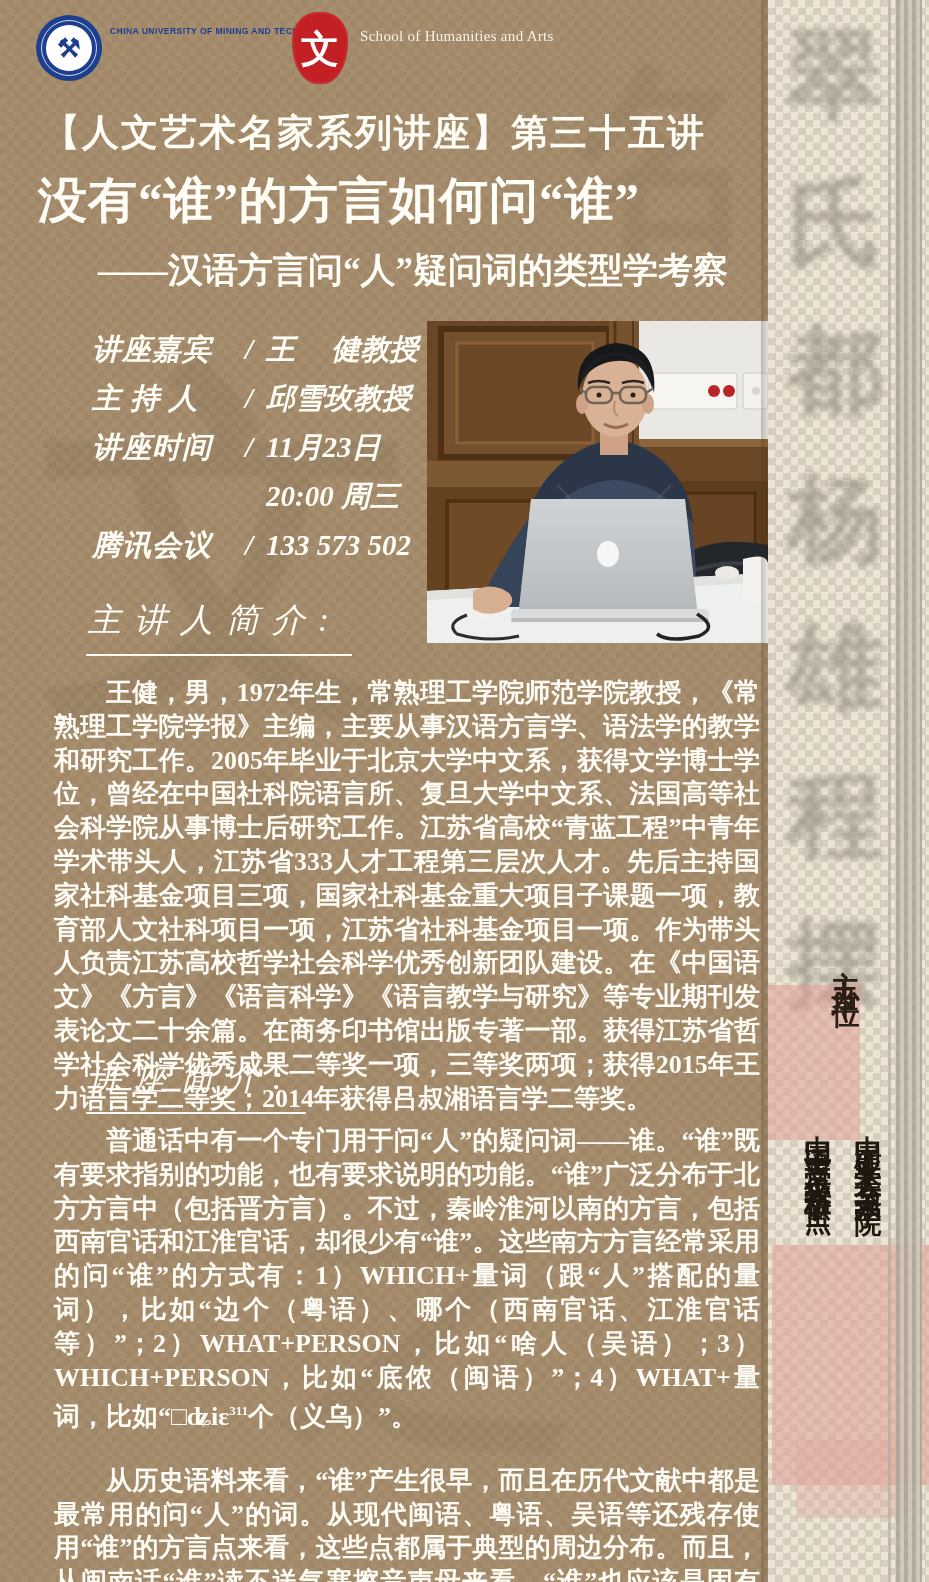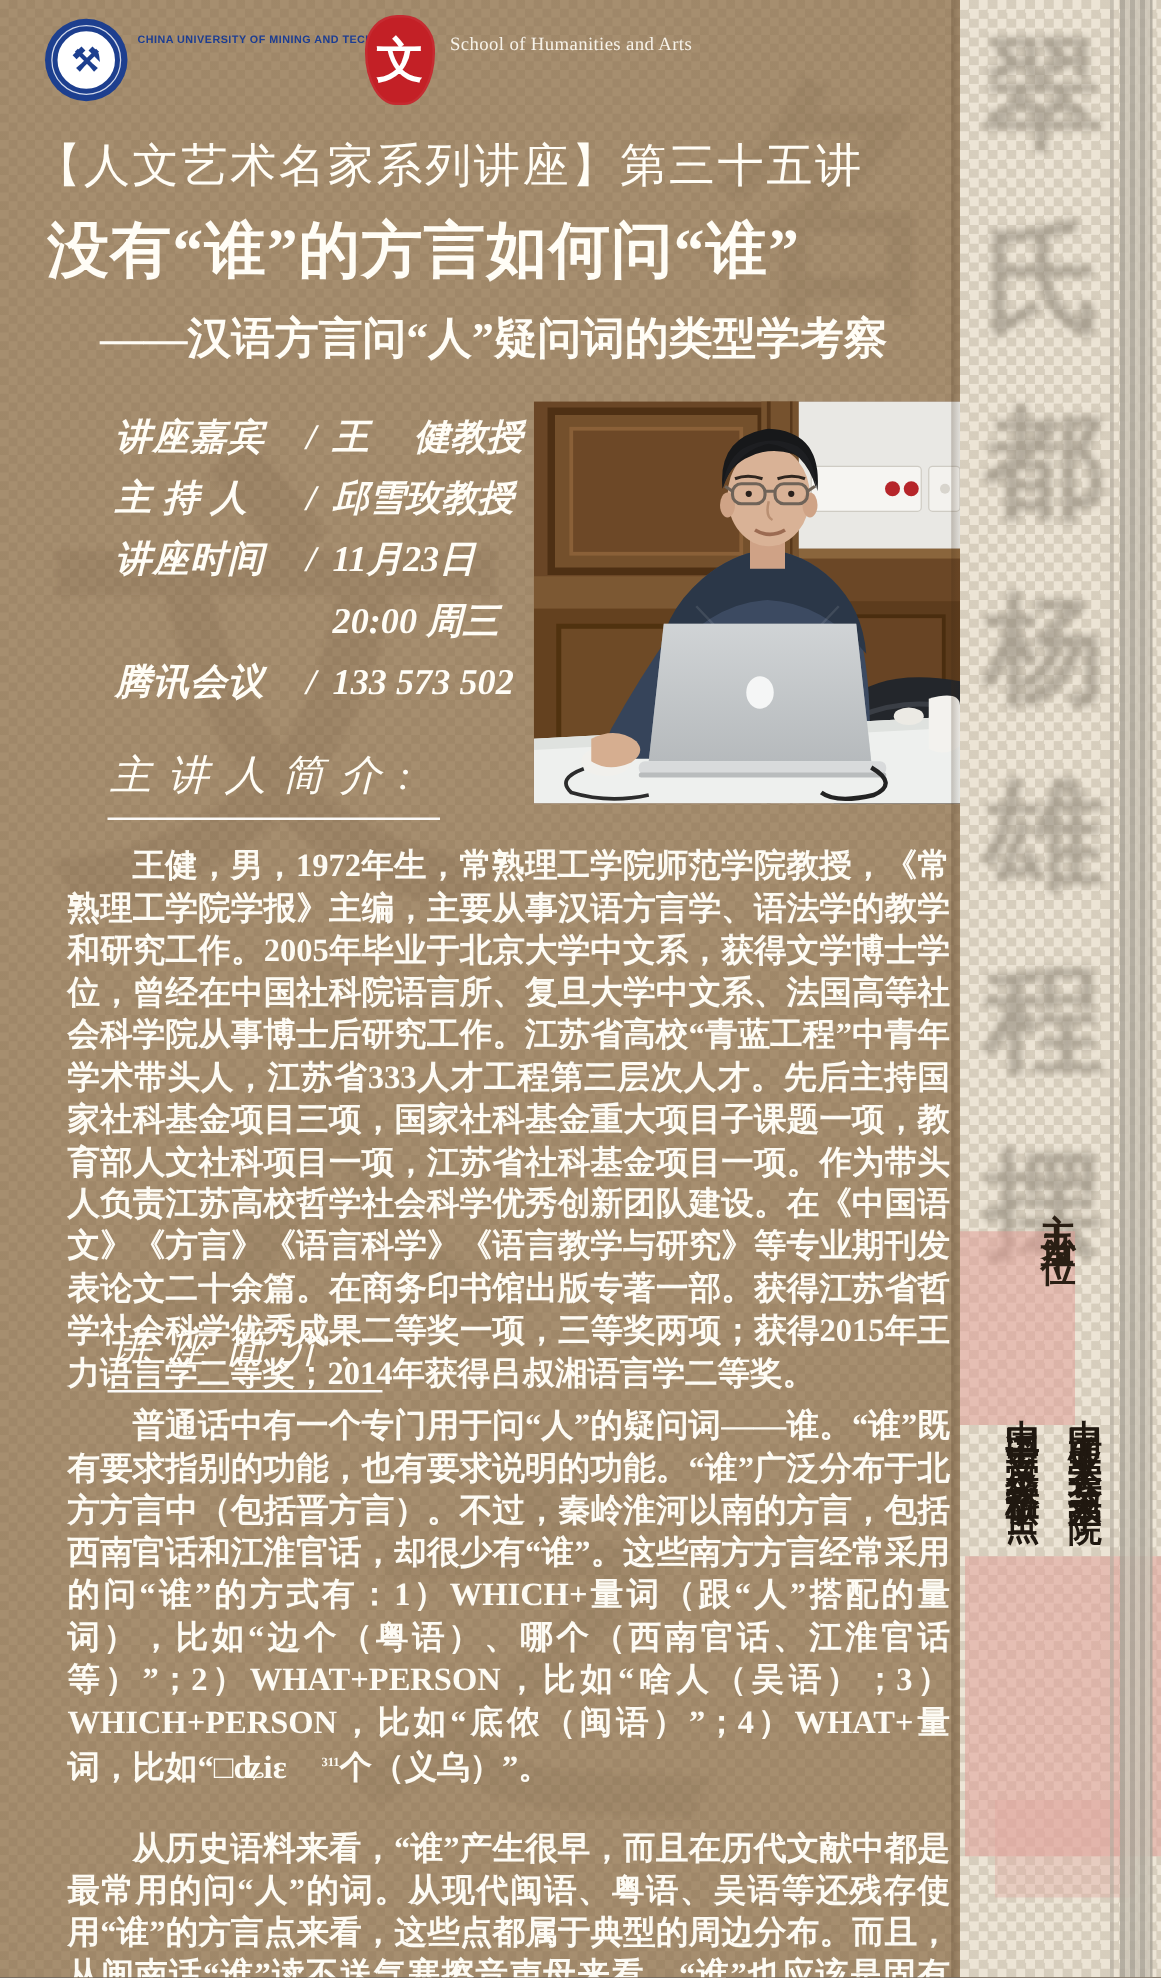--- a/index.html
+++ b/index.html
@@ -30,25 +30,25 @@
   .seal{left:292px;top:12px;width:56px;height:72px;background:#c32026;
     border-radius:46% 46% 44% 44% / 38% 38% 58% 58%;
     display:flex;align-items:center;justify-content:center;
     box-shadow:inset 0 0 0 2px rgba(255,255,255,0.05);}
   .seal-glyph{color:#fff;font-size:38px;font-weight:700;line-height:1;margin-top:2px;}
   .school-text{left:360px;top:24px;width:320px;}
   .school-zh{color:#fdfbf5;font-size:28px;font-weight:700;font-style:italic;
     letter-spacing:2px;white-space:nowrap;}
   .school-en{color:#f7f3ea;font-size:15px;margin-top:4px;letter-spacing:.3px;white-space:nowrap;}
   
-  .series{left:28px;top:108px;color:#fffdf6;font-size:37px;font-weight:400;
+  .series{left:43px;top:108px;color:#fffdf6;font-size:37px;font-weight:700;
     letter-spacing:2px;white-space:nowrap;}
   .title-main{left:38px;top:168px;color:#fffdf6;font-size:49px;font-weight:700;
     letter-spacing:1px;white-space:nowrap;}
-  .title-sub{left:80px;top:247px;color:#fffdf6;font-size:35px;font-weight:700;white-space:nowrap;}
+  .title-sub{left:98px;top:247px;color:#fffdf6;font-size:35px;font-weight:700;white-space:nowrap;}
   
   .info{left:92px;top:330px;width:380px;color:#fffdf6;font-style:italic;}
   .info-row{display:flex;align-items:baseline;height:49px;font-size:29px;font-weight:700;}
   .info-label{flex:0 0 140px;letter-spacing:1px;white-space:pre;}
   .info-slash{flex:0 0 34px;text-align:center;}
   .info-value{white-space:pre;}
   .row-indent .info-slash{visibility:hidden;}
   
   .photo{left:427px;top:321px;width:341px;height:322px;overflow:hidden;}
   
@@ -56,21 +56,21 @@
     letter-spacing:13px;border-bottom:2px solid rgba(255,255,255,.95);
     padding:0 10px 11px 2px;white-space:nowrap;}
   .head1{left:86px;top:598px;}
   .head2{left:86px;top:1056px;}
   
   .para{color:#fdfbf4;font-size:26px;font-weight:700;line-height:33.8px;
     text-align:justify;text-indent:2em;margin:0;}
   .bio-block{left:54px;top:676px;width:706px;}
   .talk-block{left:54px;top:1124px;width:706px;}
   .talk-block .para + .para{margin-top:30px;}
-  sup.tone{font-size:10px;vertical-align:super;letter-spacing:0;margin-left:28px;}
+  sup.tone{font-size:13px;vertical-align:super;letter-spacing:0;}
   
   .strip{left:768px;top:0;width:161px;height:1582px;
     background-color:#ece4d5;
     background-image:repeating-conic-gradient(rgba(150,138,115,0.25) 0% 25%, transparent 0% 50%);
     background-size:15px 15px;}
   .strip-shadow{left:761px;top:0;width:7px;height:1582px;
     background:linear-gradient(90deg,rgba(60,40,20,.25),rgba(60,40,20,.05));}
   .stripe-line{position:absolute;left:120px;top:0;width:3px;height:100%;
     background:#b2ab9e;opacity:.65;}
   .stripe-band{position:absolute;left:128px;top:0;width:26px;height:100%;

